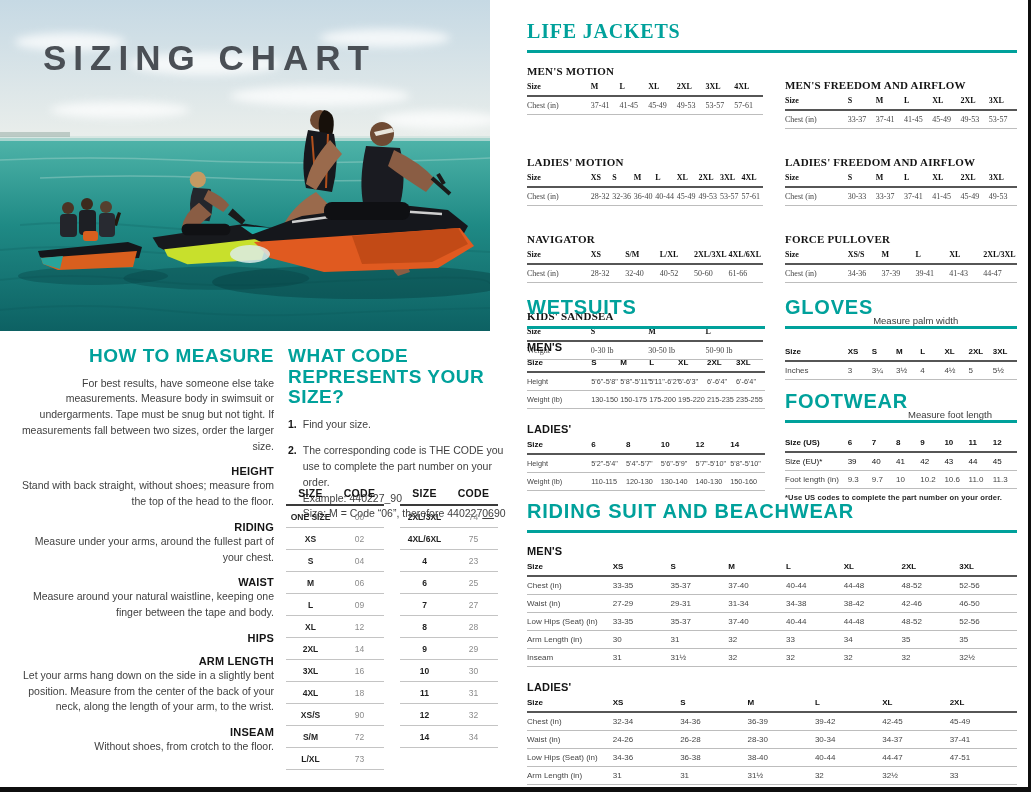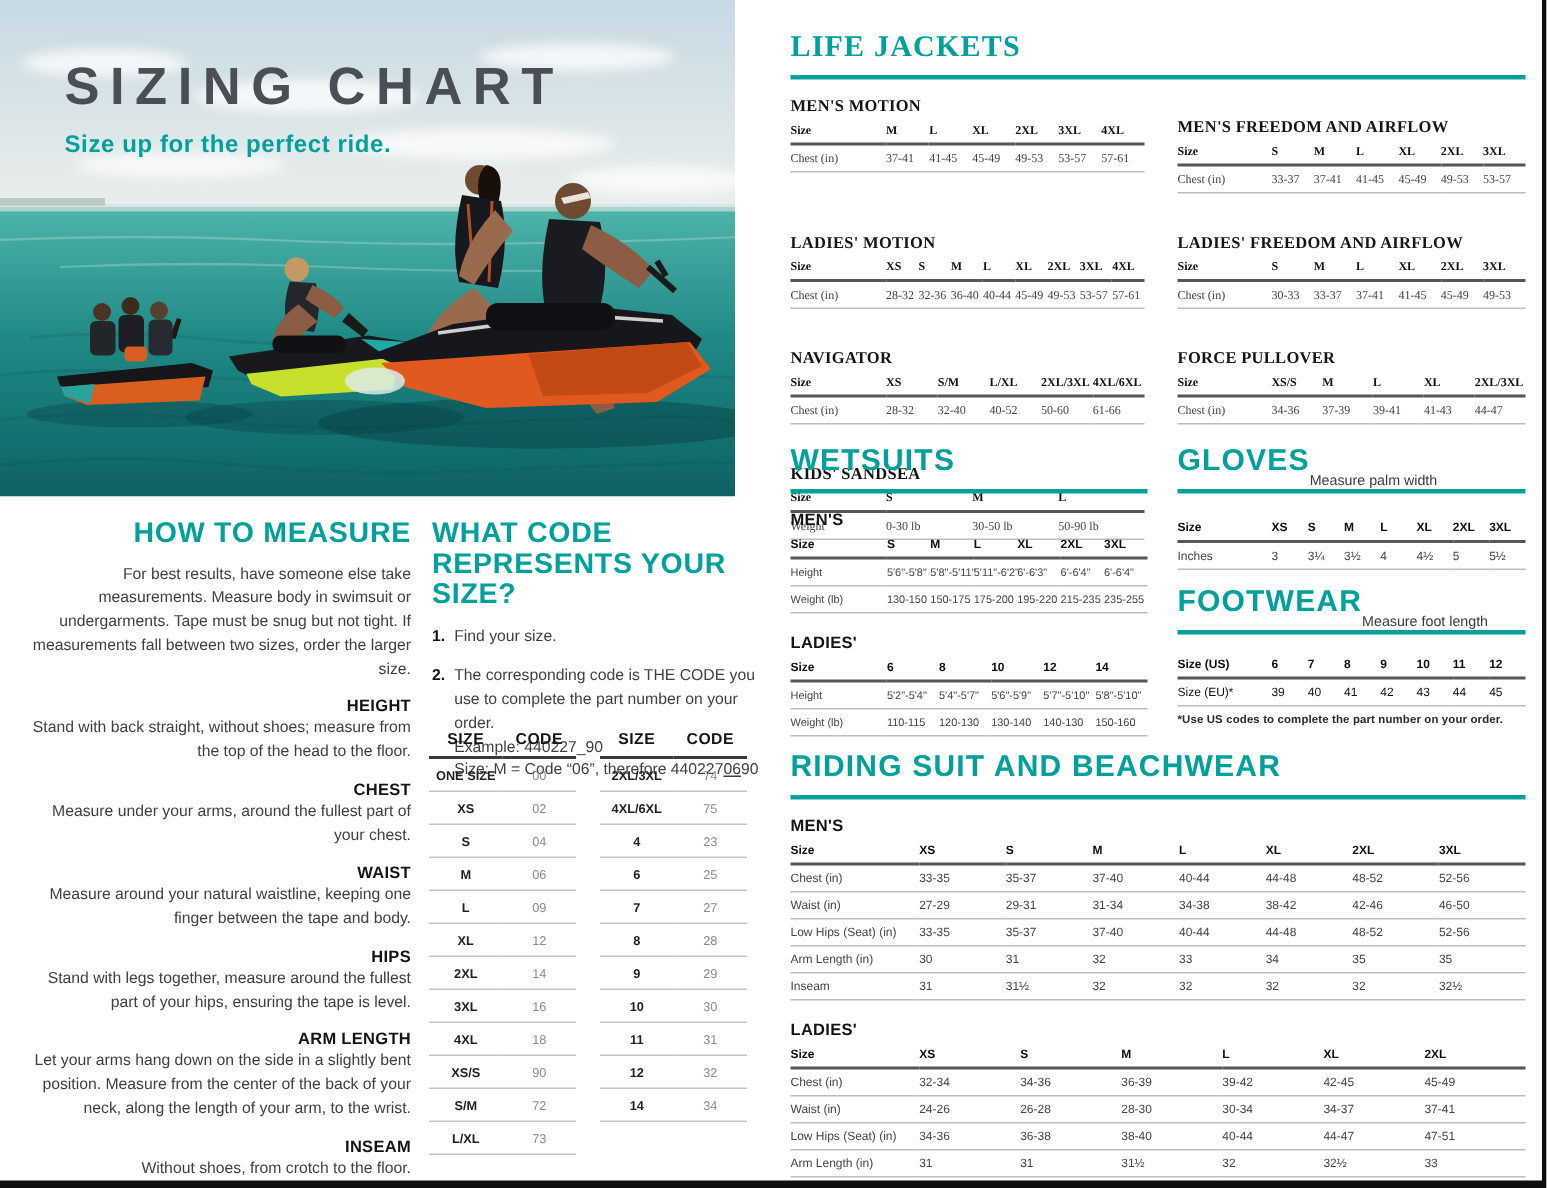--- a/index.html
+++ b/index.html
@@ -172,35 +172,33 @@
         <path d="M60 126 L150 114 L210 118" stroke="#f0f0ee" stroke-width="2.5" fill="none" opacity="0.85"></path>
         <rect x="92" y="106" width="86" height="18" rx="8" fill="#0f1013"></rect>
         <ellipse cx="18" cy="158" rx="20" ry="9" fill="#dcebe7" opacity="0.85"></ellipse>
       </g>
     </svg>
 
     <div class="hero-title-row">
       <div class="accent-bar"></div>
       <h1>SIZING CHART</h1>
     </div>
-    <p class="tagline">Size up for the perfect ride.</p>
   </div>
 
   <section class="how-to">
     <div class="h2">HOW TO MEASURE</div>
     <p class="intro">For best results, have someone else take measurements. Measure body in swimsuit or undergarments. Tape must be snug but not tight. If measurements fall between two sizes, order the larger size.</p>
 
     <div class="m-label">HEIGHT</div>
     <p class="m-text">Stand with back straight, without shoes; measure from the top of the head to the floor.</p>
-    <div class="m-label">CHEST</div>
+    <div class="m-label">RIDING</div>
     <p class="m-text">Measure under your arms, around the fullest part of your chest.</p>
     <div class="m-label">WAIST</div>
     <p class="m-text">Measure around your natural waistline, keeping one finger between the tape and body.</p>
     <div class="m-label">HIPS</div>
-    <p class="m-text">Stand with legs together, measure around the fullest part of your hips, ensuring the tape is level.</p>
     <div class="m-label">ARM LENGTH</div>
     <p class="m-text">Let your arms hang down on the side in a slightly bent position. Measure from the center of the back of your neck, along the length of your arm, to the wrist.</p>
     <div class="m-label">INSEAM</div>
     <p class="m-text">Without shoes, from crotch to the floor.</p>
   </section>
 
   <section class="what-code">
     <div class="h2">WHAT CODE REPRESENTS YOUR SIZE?</div>
     <div class="step">
       <span class="num">1.</span>
@@ -680,20 +678,30 @@
               <tr>
                 <td>Size (EU)*</td>
                 <td>39</td>
                 <td>40</td>
                 <td>41</td>
                 <td>42</td>
                 <td>43</td>
                 <td>44</td>
                 <td>45</td>
               </tr>
+              <tr>
+                <td>Foot length (in)</td>
+                <td>9.3</td>
+                <td>9.7</td>
+                <td>10</td>
+                <td>10.2</td>
+                <td>10.6</td>
+                <td>11.0</td>
+                <td>11.3</td>
+              </tr>
             </tbody>
           </table>
         </div>
     </div>
     <p class="footnote">*Use US codes to complete the part number on your order.</p>
   </section>
 
   <section class="riding">
     <div class="sec-h">RIDING SUIT AND BEACHWEAR</div>
     <div class="rule"></div>

